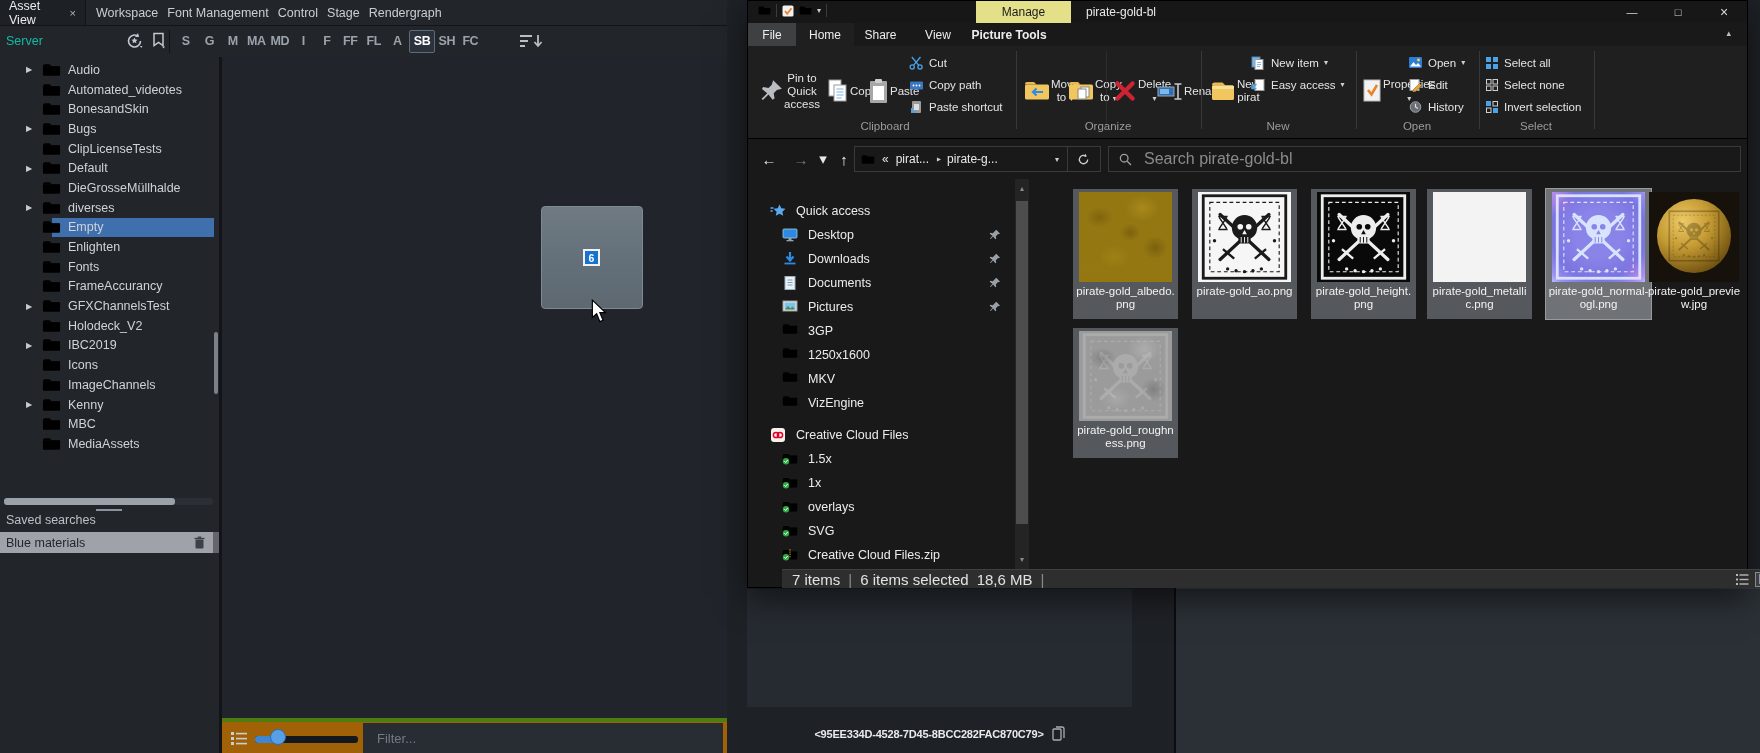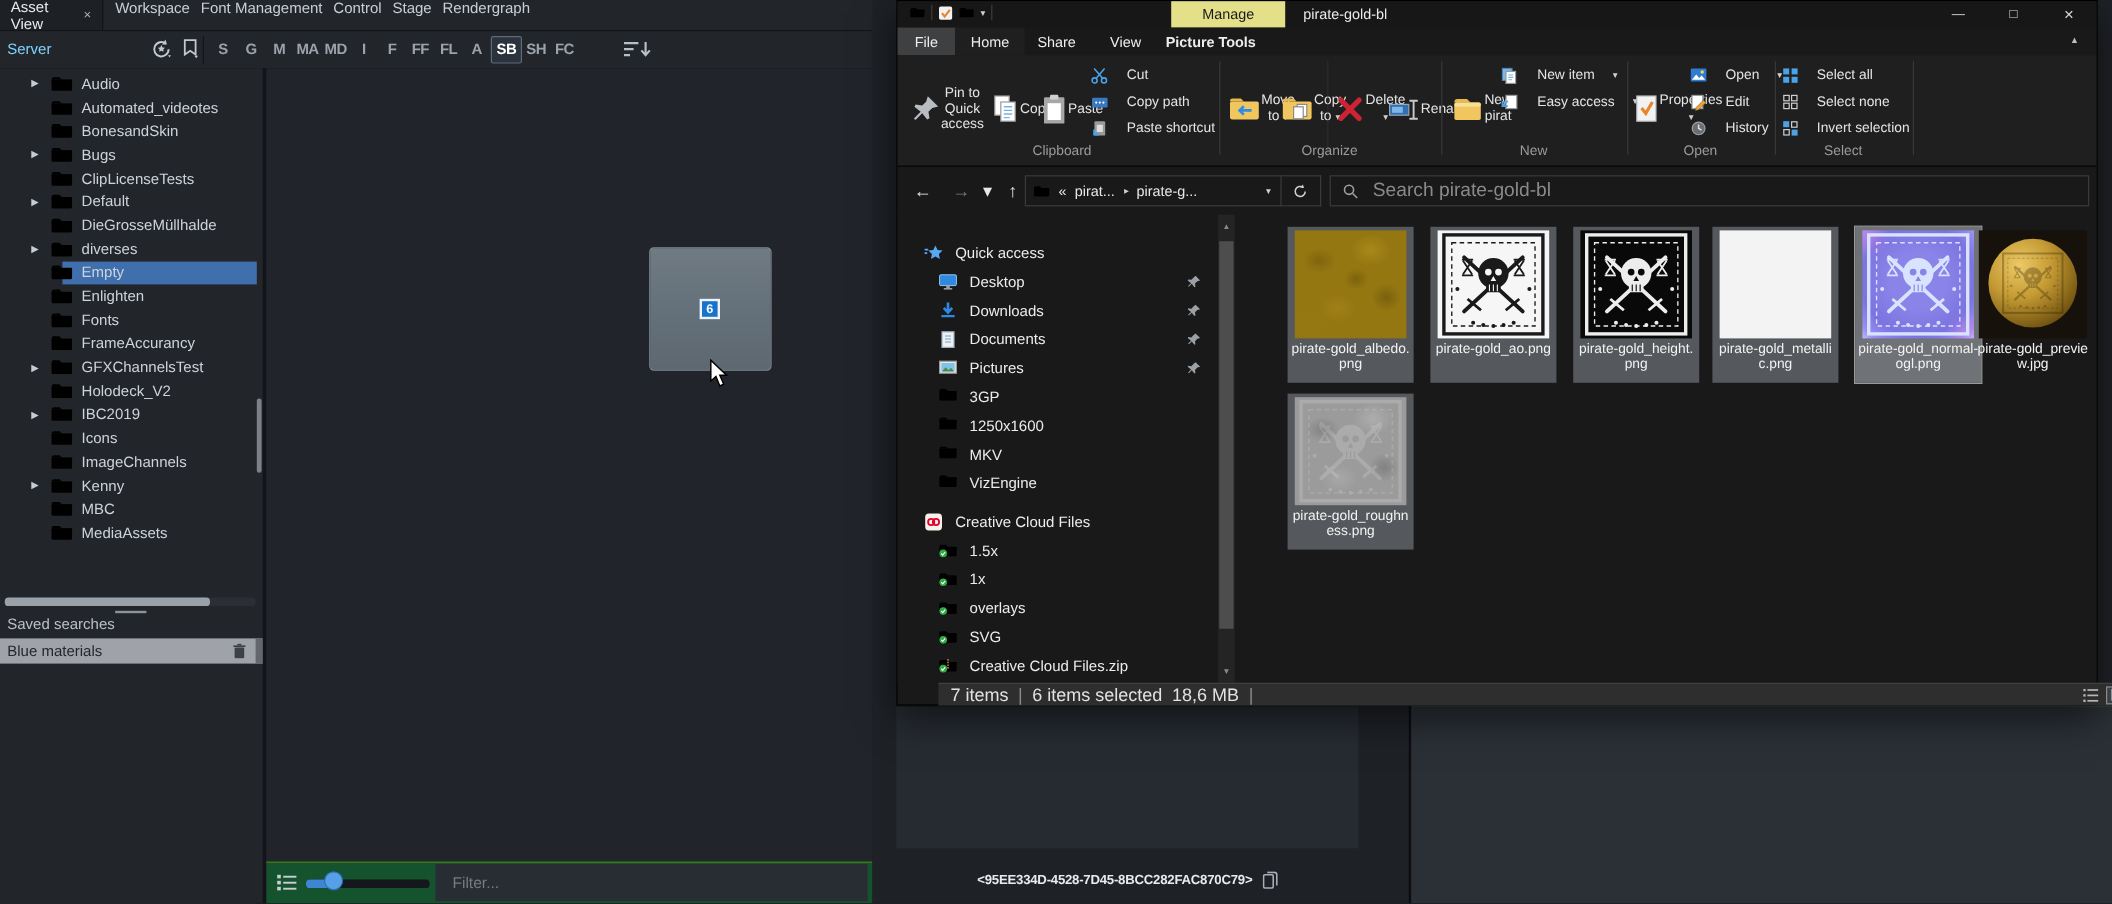--- a/index.html
+++ b/index.html
@@ -1,26 +1,26 @@
 <!DOCTYPE html>
 <html><head>
 <meta charset="utf-8">
 <style>
   html,body{margin:0;padding:0;background:#1e2126;font-family:"Liberation Sans",sans-serif;}
   .stage{position:relative;width:1760px;height:753px;overflow:hidden;background:#1e2126;}
 
   
   #leftapp{position:absolute;left:0;top:0;width:727px;height:753px;background:#22262b;}
-  .menubar{position:relative;height:25px;background:#22262b;border-bottom:1px solid #121419;display:flex;}
+  .menubar{position:relative;height:25px;background:#22262b;border-bottom:1px solid #121419;display:flex;align-items:center;}
   .avtab{width:86px;height:25px;background:#1d2025;border-right:1px solid #121419;display:flex;align-items:center;justify-content:space-between;padding:0 9px;box-sizing:border-box;color:#e9ebee;font-size:12.5px;}
   .avtab .x{color:#aeb4bb;font-size:11px;cursor:default;}
   .menuitems{display:flex;gap:7px;margin-left:9px;}
   .menuitem{color:#c9ced5;font-size:12.5px;padding:0 1px;white-space:nowrap;}
   .toolbar{position:relative;height:31px;background:#22262b;border-bottom:1px solid #121419;}
-  .serverlbl{position:absolute;left:6px;top:8px;color:#7dd3fc;font-size:12.5px;}
+  .serverlbl{position:absolute;left:6px;top:8px;color:#14b8a6;font-size:12.5px;}
   .ticons{position:absolute;left:126px;top:6px;display:flex;gap:7px;}
   .tsep{position:absolute;left:169px;top:4px;width:1px;height:23px;background:#121419;}
   .letters{position:absolute;left:174px;top:3px;display:flex;align-items:center;}
   .lbtn{width:23.5px;height:24px;line-height:24px;text-align:center;color:#9ba2ab;font-size:12.5px;font-weight:600;letter-spacing:-0.5px;box-sizing:border-box;}
   .lbtn.active{color:#ffffff;border:1px solid #5d6b7c;background:#2b323c;border-radius:2px;height:23px;line-height:21px;width:26px;}
   .sorticon{position:absolute;left:518px;top:7px;}
 
   .treepanel{position:absolute;left:0;top:57px;width:219px;height:696px;background:#22262b;}
   .vdivider{position:absolute;left:219px;top:57px;width:3px;height:696px;background:#121419;}
   .trow{display:flex;align-items:center;height:19.7px;position:relative;padding-left:26px;}
@@ -31,21 +31,21 @@
   .vthumb{position:absolute;right:1px;top:275px;width:4px;height:62px;background:#7b8089;border-radius:2px;}
   .hstrack{position:absolute;left:4px;top:441px;width:209px;height:7px;background:#2b2f35;border-radius:3px;}
   .hsthumb{position:absolute;left:0;top:0;width:171px;height:7px;background:#9ba1a8;border-radius:3px;}
   .splitter{position:absolute;left:96px;top:452px;width:26px;height:2px;background:#8d939b;}
   .sshdr{position:absolute;left:6px;top:456px;font-size:12.5px;color:#bac0c8;}
   .ssitem{position:absolute;left:0;top:475px;width:219px;height:21px;background:#9fa3a9;color:#23262b;font-size:12.5px;display:flex;align-items:center;padding-left:6px;box-sizing:border-box;}
   .sstrash{position:absolute;right:14px;top:4px;}
   .ssscroll{position:absolute;right:0;top:0;width:6px;height:21px;background:#63676d;}
 
   .canvas{position:absolute;left:222px;top:57px;width:505px;height:661px;background:#21252b;}
-  .bbar{position:absolute;left:222px;top:718px;width:505px;height:35px;background:#14532d;border-top:1px solid #4d7c0f;box-sizing:border-box;}
+  .bbar{position:absolute;left:222px;top:718px;width:505px;height:35px;background:#a16207;border-top:4px solid #4d7c0f;box-sizing:border-box;}
   .gridicon{position:absolute;left:8px;top:9px;}
   .sltrack{position:absolute;left:33px;top:14px;width:103px;height:7px;border-radius:3px;background:#14171b;}
   .slfill{position:absolute;left:0;top:0;width:26px;height:7px;border-radius:3px;background:#3f86d2;}
   .slhandle{position:absolute;left:48px;top:7px;width:16px;height:16px;border-radius:50%;background:#57a0e8;border:1px solid #2b6db5;box-sizing:border-box;}
   .filterinput{position:absolute;left:141px;top:1px;width:360px;height:31px;background:#282c33;border:0;outline:none;color:#c6ccd4;font-size:13px;padding-left:14px;box-sizing:border-box;font-family:"Liberation Sans",sans-serif;}
   .filterinput::placeholder{color:#747b84;}
 
   .dragsq{position:absolute;left:541px;top:206px;width:102px;height:103px;border-radius:4px;background:linear-gradient(180deg,#6f7a83,#647079 55%,#5d6871);border:1px solid #7f8992;box-sizing:border-box;z-index:3;}
   .dragbadge{position:absolute;left:583px;top:249px;width:17px;height:17px;background:#1873cc;border:2px solid #f2f2f2;box-sizing:border-box;color:#fff;font-size:10.5px;font-weight:700;display:flex;align-items:center;justify-content:center;z-index:4;}
   .cursor{position:absolute;left:591px;top:299px;z-index:50;}
@@ -68,21 +68,21 @@
   .tabrow{position:relative;height:23px;background:#191919;display:flex;}
   .xtab{height:23px;display:flex;align-items:center;justify-content:center;font-size:12px;color:#ededed;box-sizing:border-box;}
   .xtab.file{width:48px;background:#3f4042;}
   .xtab.home{width:58px;background:#1f1f1f;}
   .xtab.share{width:53px;} .xtab.view{width:62px;} .xtab.pict{width:80px;font-weight:600;}
   .ribcollapse{position:absolute;right:16px;top:5px;color:#bbbbbb;font-size:9px;}
   .ribbon{position:relative;height:92px;background:#1f1f1f;border-bottom:1px solid #000;}
   .rsep{position:absolute;top:5px;height:78px;width:1px;background:#383838;}
   .rbig{position:absolute;top:3px;height:84px;display:flex;flex-direction:row;align-items:center;color:#e4e4e4;font-size:11.5px;line-height:13px;text-align:center;}
   .rbig .ric{height:36px;display:flex;align-items:center;justify-content:center;}
-  .rsm{position:absolute;height:21px;display:flex;align-items:center;gap:15px;color:#e4e4e4;font-size:11.5px;white-space:nowrap;justify-content:space-between;}
+  .rsm{position:absolute;height:21px;display:flex;align-items:center;gap:5px;color:#e4e4e4;font-size:11.5px;white-space:nowrap;justify-content:space-between;}
   .rglabel{position:absolute;top:74px;font-size:11.5px;color:#9b9b9b;text-align:center;width:110px;margin-left:-55px;}
   .caret{font-size:8px;color:#cfcfcf;}
   .addrrow{position:relative;height:41px;background:#191919;}
   .navbtn{position:absolute;top:7px;height:26px;display:flex;align-items:center;justify-content:center;color:#e8e8e8;font-size:15px;}
   .addrbox{position:absolute;left:106px;top:7px;width:214px;height:26px;background:#191919;border:1px solid #3a3a3a;box-sizing:border-box;display:flex;align-items:center;gap:7px;padding:0 8px 0 6px;color:#e8e8e8;font-size:12px;}
   .refreshbtn{position:absolute;left:319px;top:7px;width:34px;height:26px;border:1px solid #3a3a3a;border-left:0;box-sizing:border-box;display:flex;align-items:center;justify-content:center;}
   .searchbox{position:absolute;left:360px;top:7px;width:633px;height:26px;border:1px solid #3a3a3a;background:#191919;box-sizing:border-box;display:flex;align-items:center;padding-left:10px;gap:10px;}
   .searchbox input{flex:1;background:transparent;border:0;outline:none;color:#cccccc;font-size:16px;font-family:"Liberation Sans",sans-serif;}
   .searchbox input::placeholder{color:#8a8a8a;}
   .xcontent{position:absolute;left:0;top:178px;width:999px;height:390px;background:#191919;}

